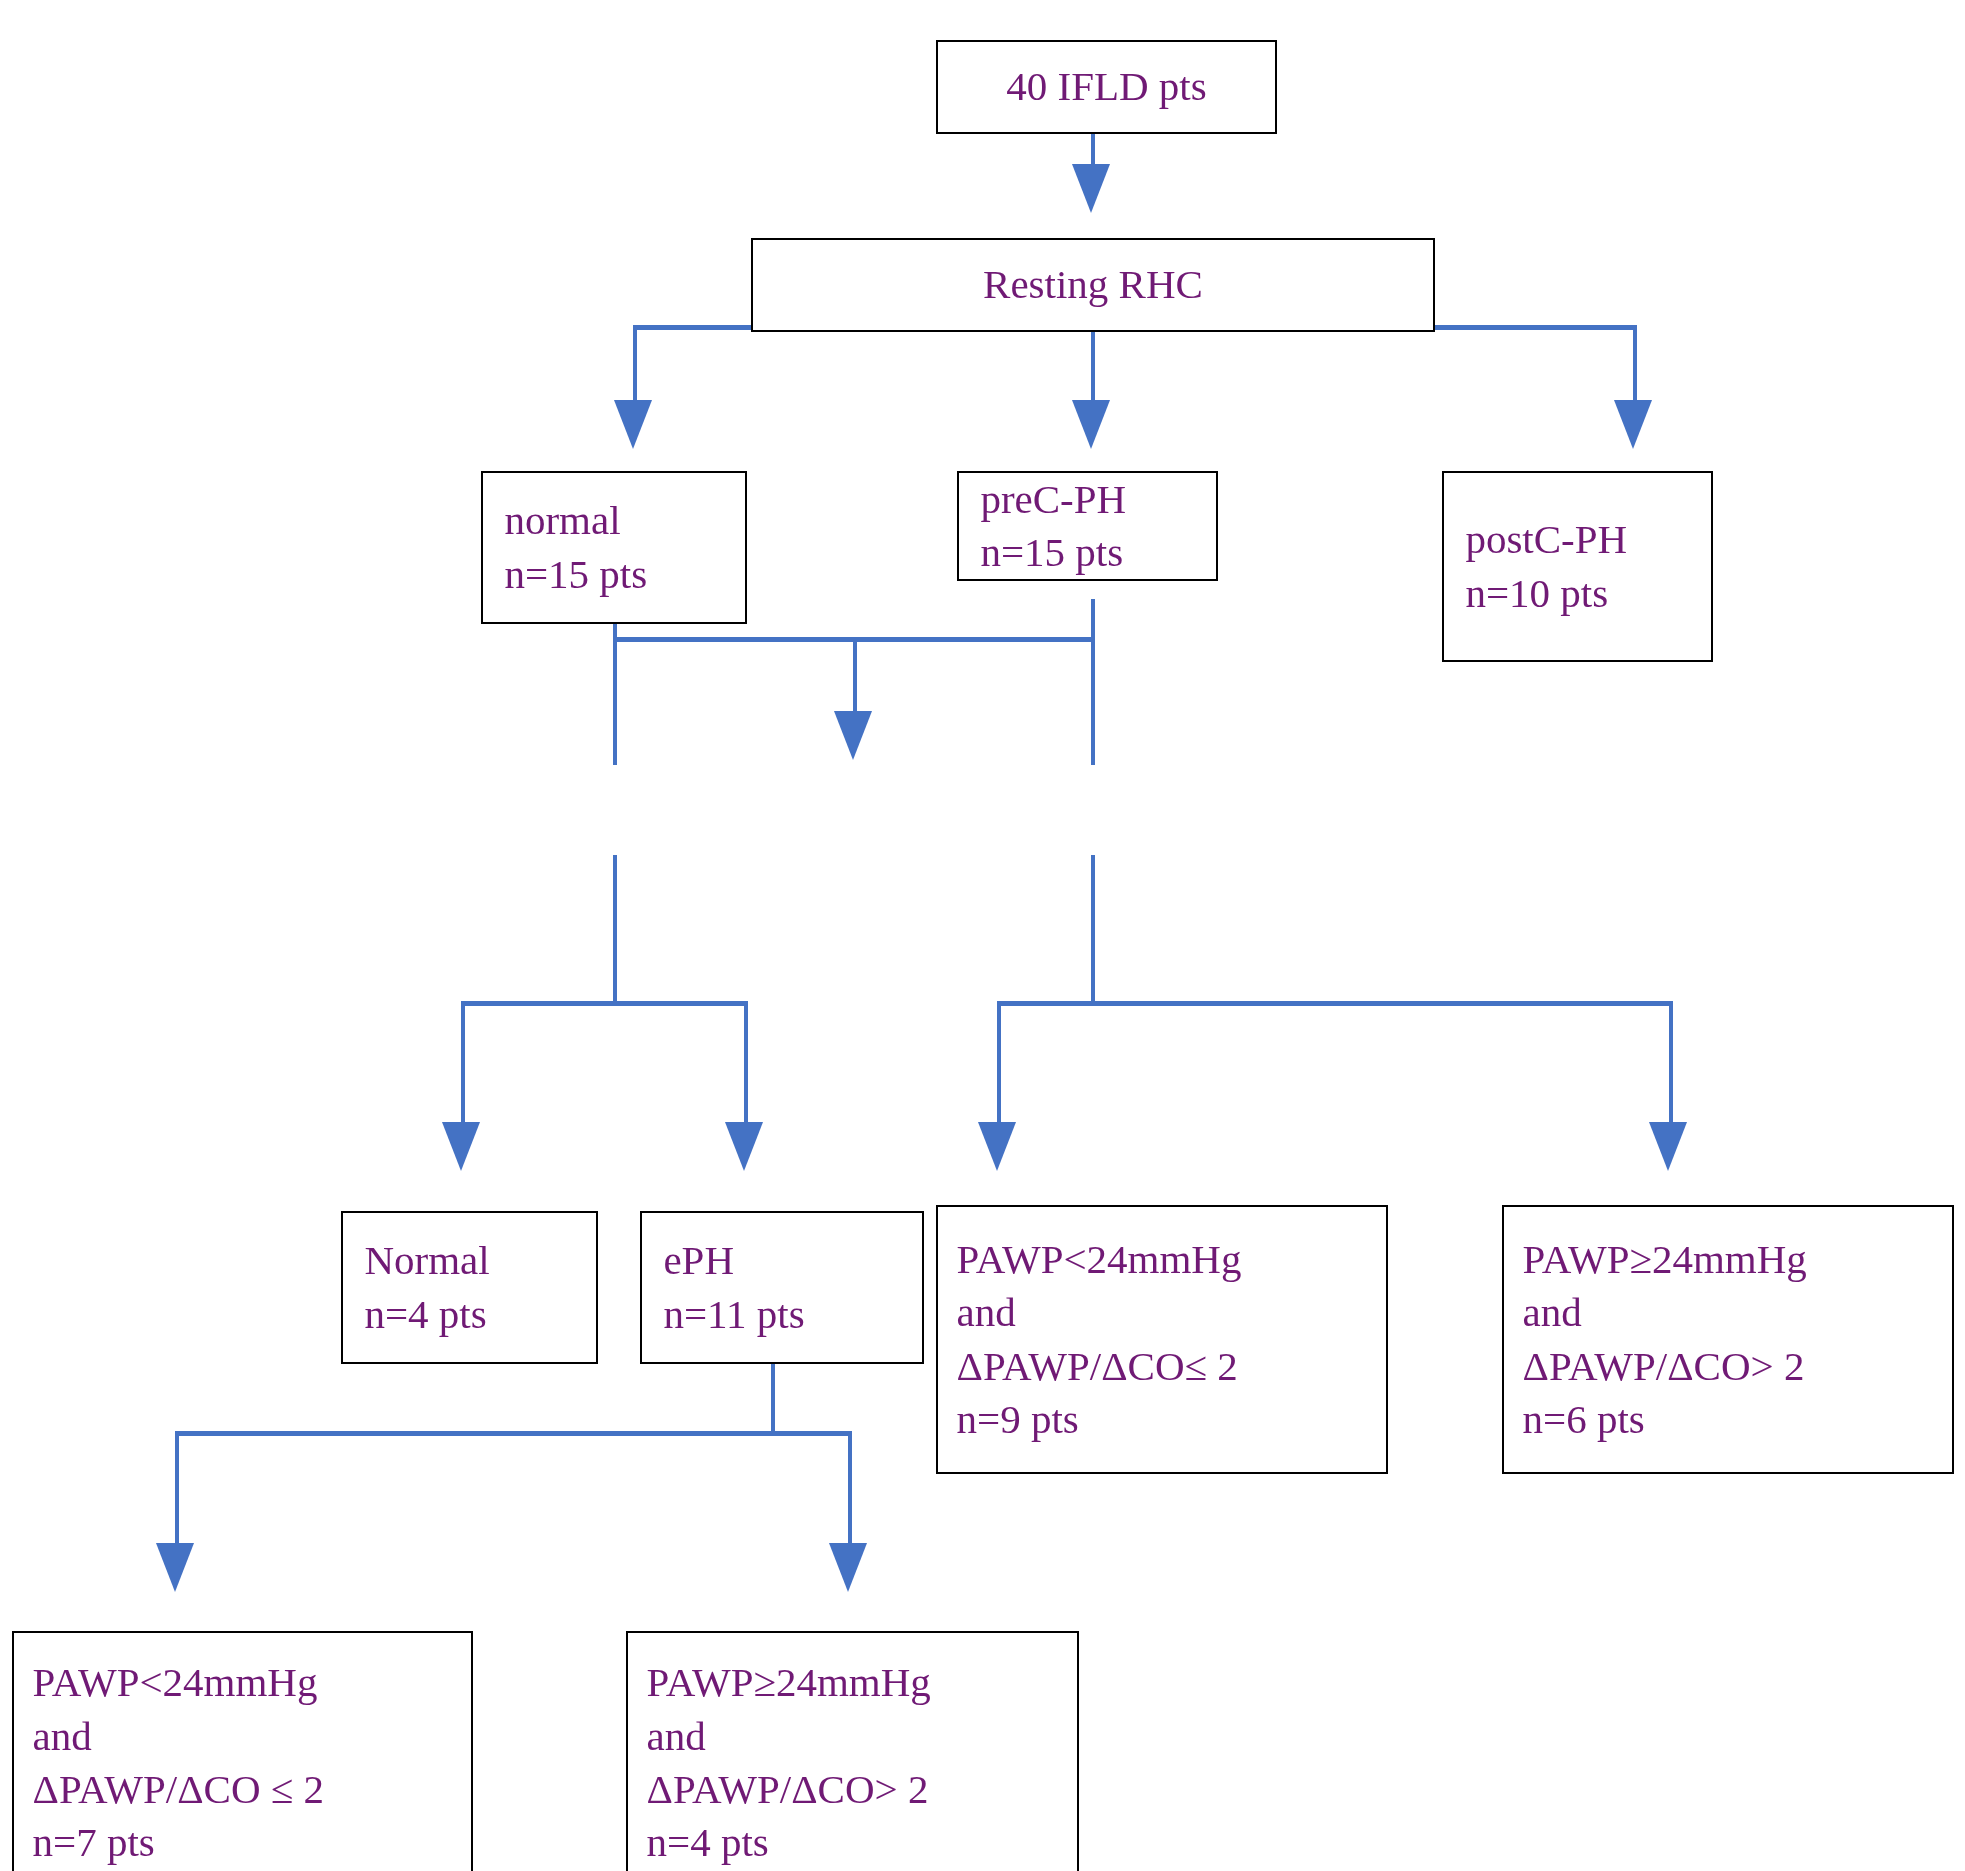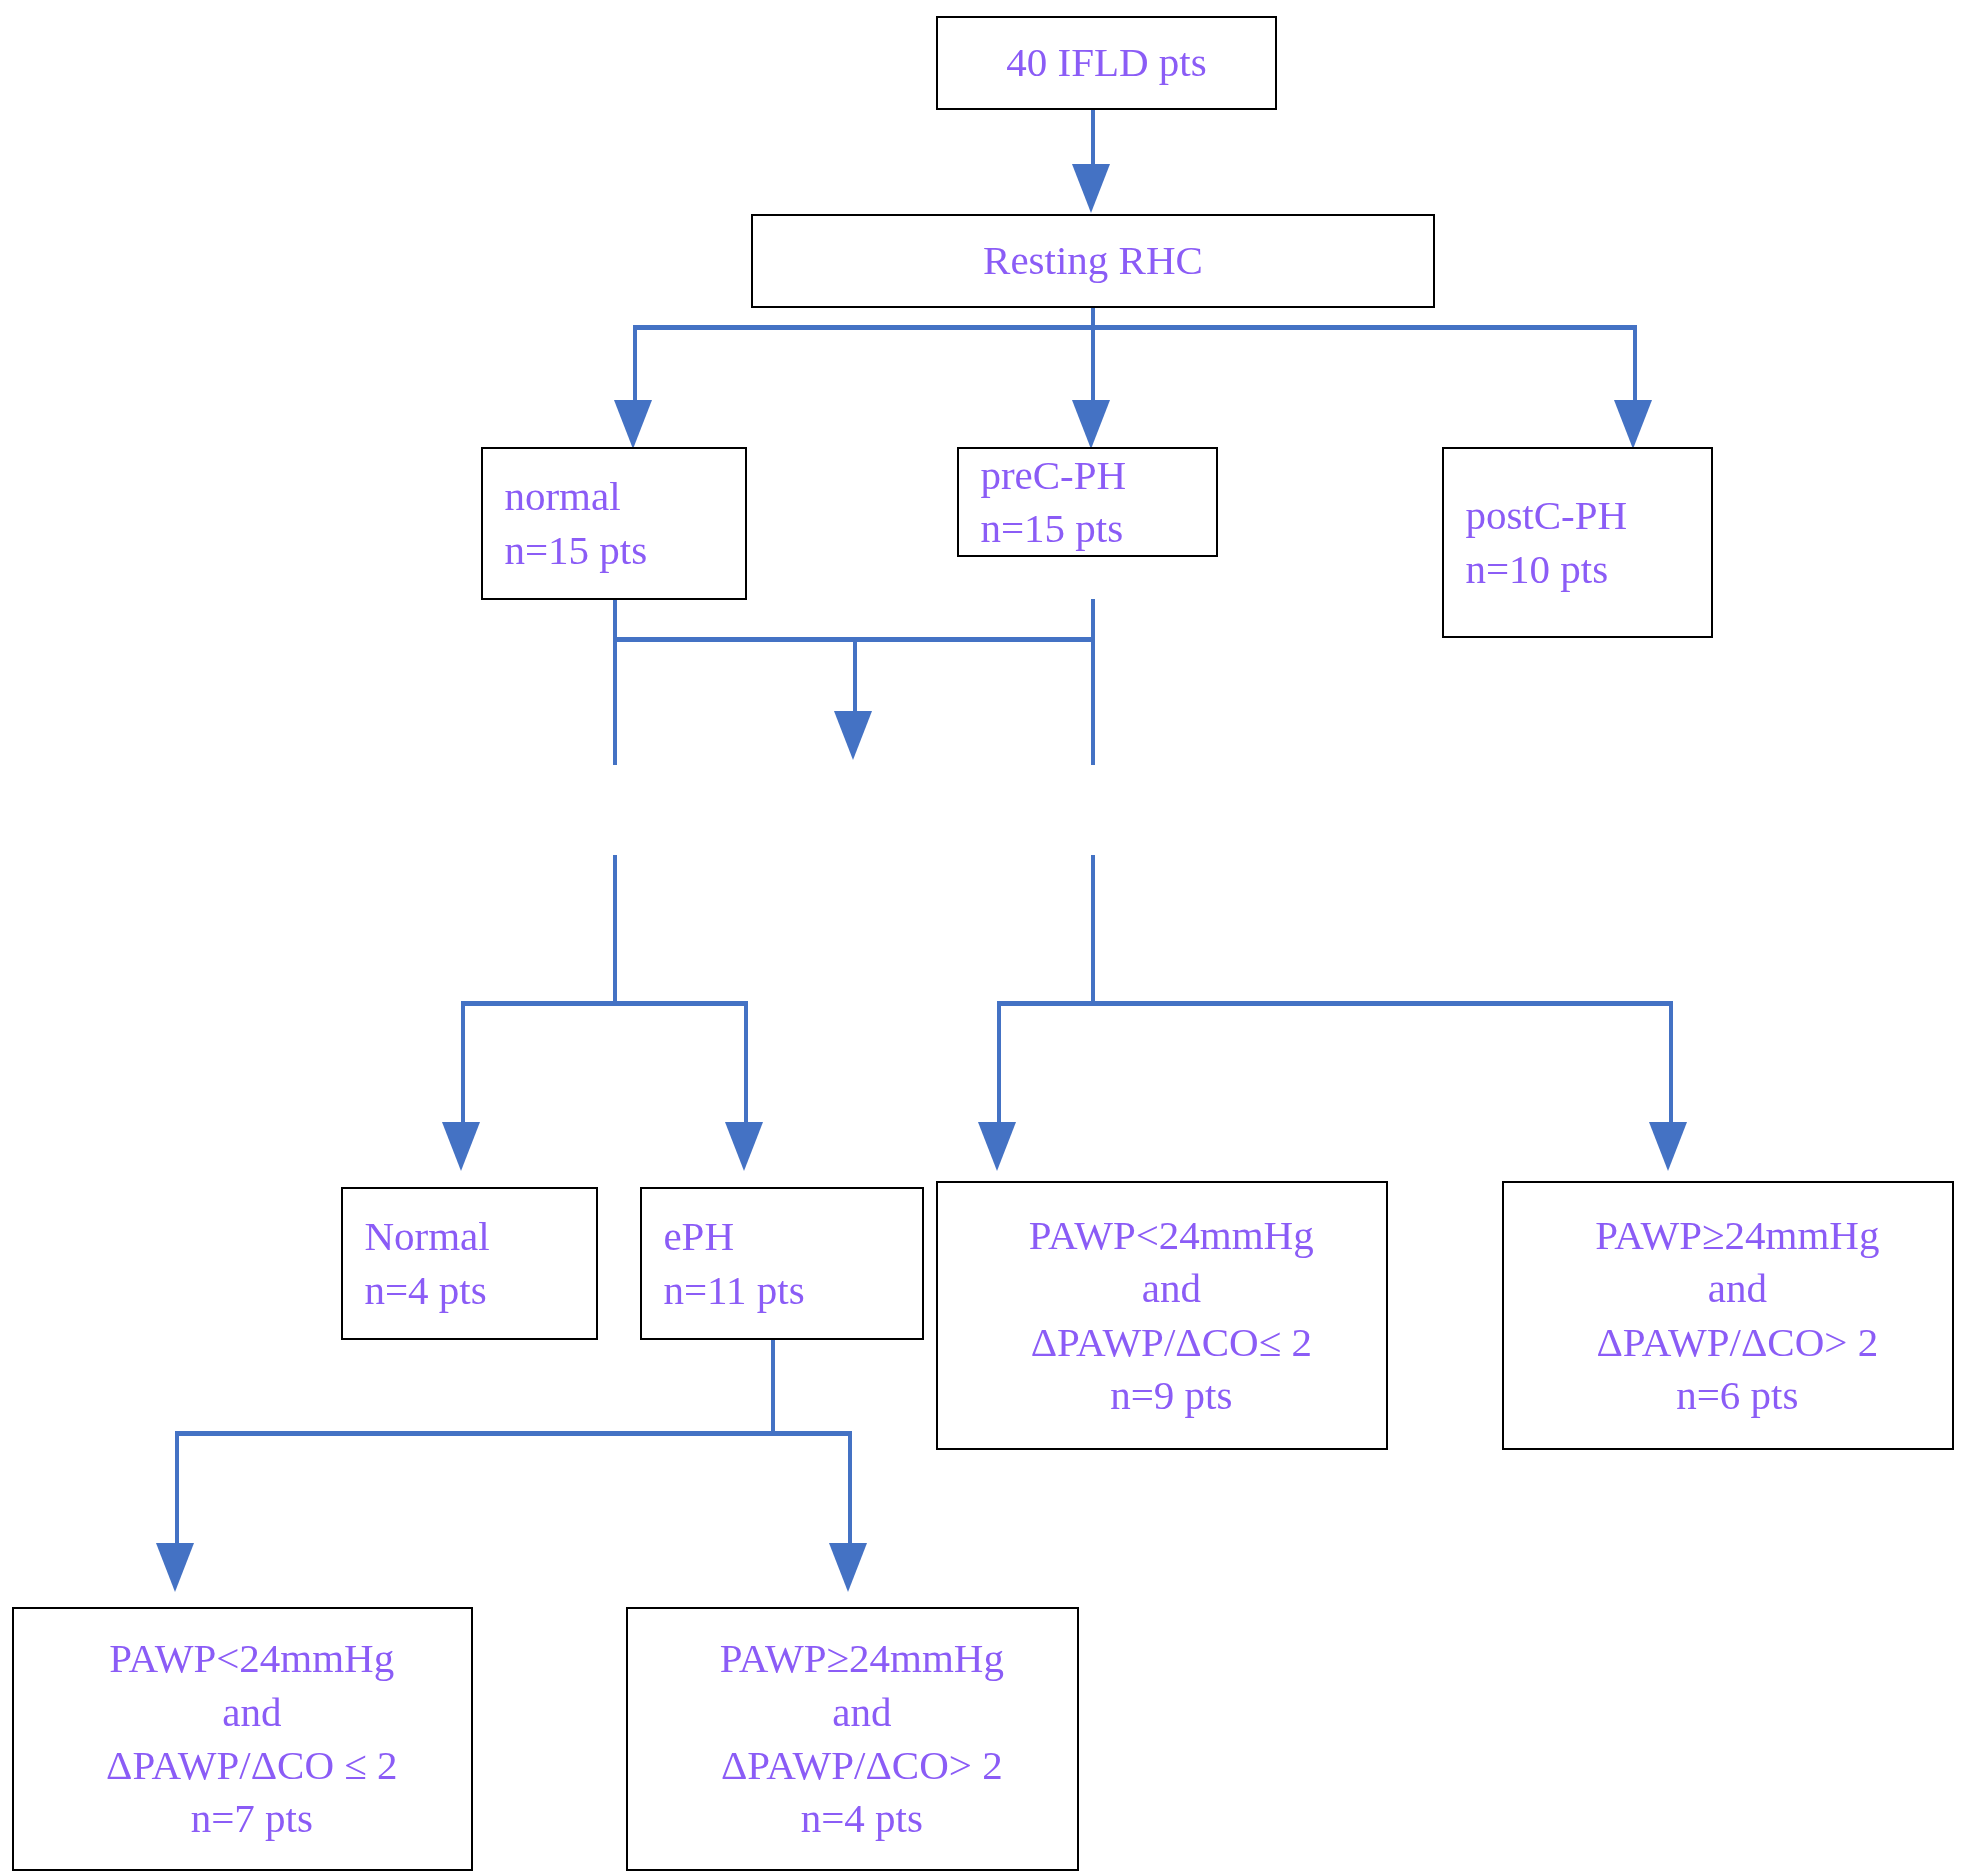--- a/index.html
+++ b/index.html
@@ -14,44 +14,45 @@
     height: 1872px;
     background: #ffffff;
     font-family: "Liberation Serif", "DejaVu Serif", serif;
     overflow: hidden;
   }
   .node {
     position: absolute;
     box-sizing: border-box;
     border: 2.9px solid #000000;
     background: #ffffff;
-    color: #8b5cf6;
+    color: #701a75;
     font-size: 41px;
     line-height: 1.30;
     white-space: pre-line;
     z-index: 3;
+    margin-top: 24px;
   }
   .node.center {
     display: flex;
     align-items: center;
     justify-content: center;
     text-align: center;
   }
   .node.left {
     display: flex;
     flex-direction: column;
     justify-content: center;
     text-align: left;
     padding-left: 21.4px;
   }
   .node.topleft {
     display: flex;
     flex-direction: column;
     justify-content: center;
-    text-align: center;
+    text-align: left;
     padding-left: 18.6px;
   }
   .conn {
     position: absolute;
     background: #4472C4;
     z-index: 1;
   }
   .conn.v { width: 4.3px; }
   .conn.h { height: 5px; }
   .arrowhead {

